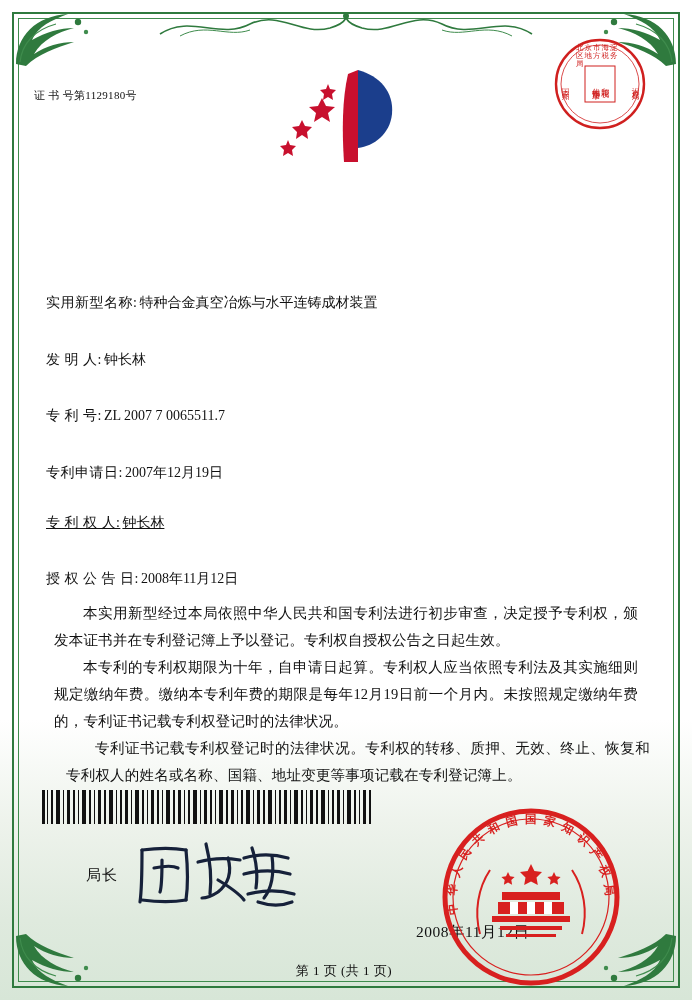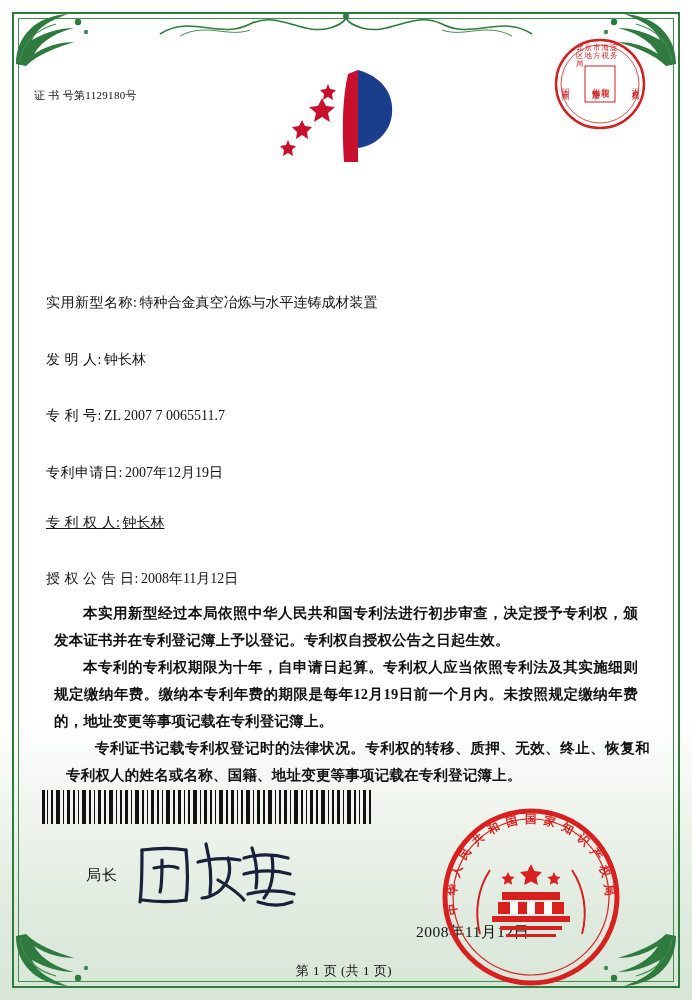--- a/index.html
+++ b/index.html
@@ -115,21 +115,20 @@
   .para {
     position: absolute;
     left: 54px;
     width: 584px;
     font-size: 14.5px;
     line-height: 27px;
     color: #111;
     text-align: justify;
     text-indent: 29px;
     letter-spacing: 0.2px;
-    font-weight: bold;
   }
   .p1 { top: 600px; }
   .p2 { top: 654px; }
   .p3 { top: 735px; margin-left: 12px; }
 
   
   .barcode {
     position: absolute;
     left: 42px; top: 790px;
     width: 332px; height: 34px;
@@ -275,21 +274,21 @@
     <span class="lbl">专利申请日:</span><span class="val">2007年12月19日</span>
   </div>
   <div class="field f5">
     <span class="lbl">专 利 权 人:</span><span class="val">钟长林</span>
   </div>
   <div class="field f6">
     <span class="lbl">授 权 公 告 日:</span><span class="val">2008年11月12日</span>
   </div>
 
   <div class="para p1">本实用新型经过本局依照中华人民共和国专利法进行初步审查，决定授予专利权，颁发本证书并在专利登记簿上予以登记。专利权自授权公告之日起生效。</div>
-  <div class="para p2">本专利的专利权期限为十年，自申请日起算。专利权人应当依照专利法及其实施细则规定缴纳年费。缴纳本专利年费的期限是每年12月19日前一个月内。未按照规定缴纳年费的，地址变更等事项记载在专利登记簿上。</div>
+  <div class="para p2">本专利的专利权期限为十年，自申请日起算。专利权人应当依照专利法及其实施细则规定缴纳年费。缴纳本专利年费的期限是每年12月19日前一个月内。未按照规定缴纳年费的，专利证书记载专利权登记时的法律状况。</div>
   <div class="para p3">专利证书记载专利权登记时的法律状况。专利权的转移、质押、无效、终止、恢复和专利权人的姓名或名称、国籍、地址变更等事项记载在专利登记簿上。</div>
 
   <div class="barcode">
     <svg width="332" height="34" viewBox="0 0 332 34" preserveAspectRatio="none">
       <g fill="#111">
         <rect x="0" y="0" width="3" height="34"></rect>
           <rect x="5" y="0" width="1" height="34"></rect>
         <rect x="9" y="0" width="2" height="34"></rect>
           <rect x="14" y="0" width="4" height="34"></rect>
         <rect x="21" y="0" width="1" height="34"></rect>

